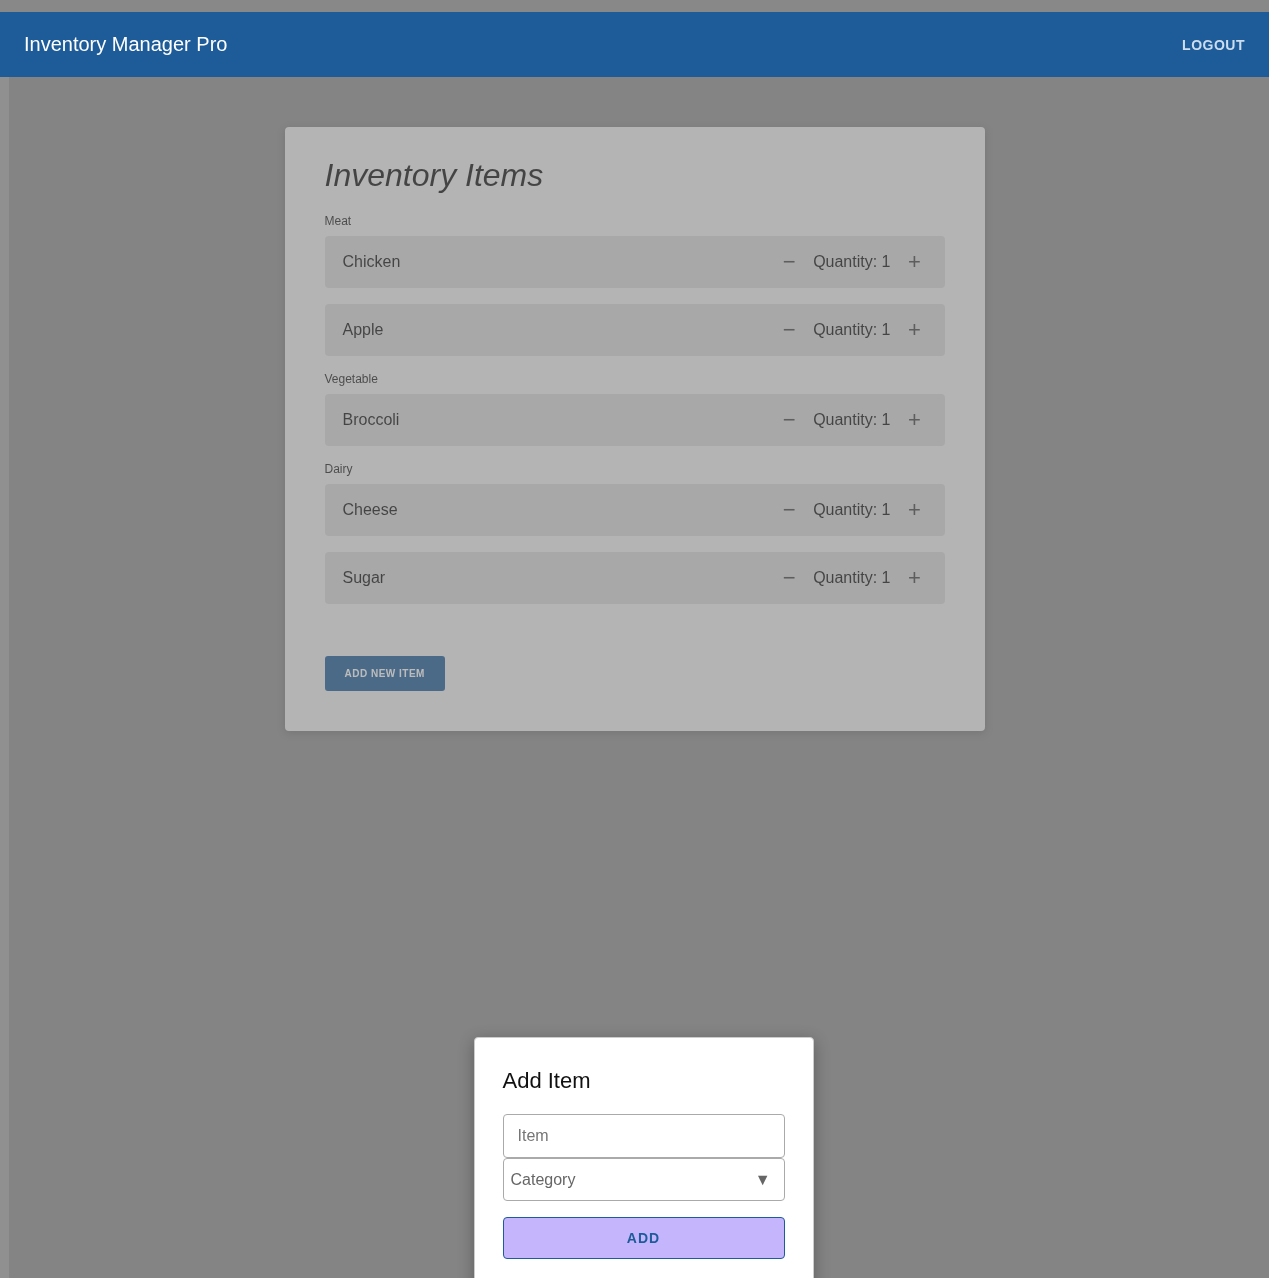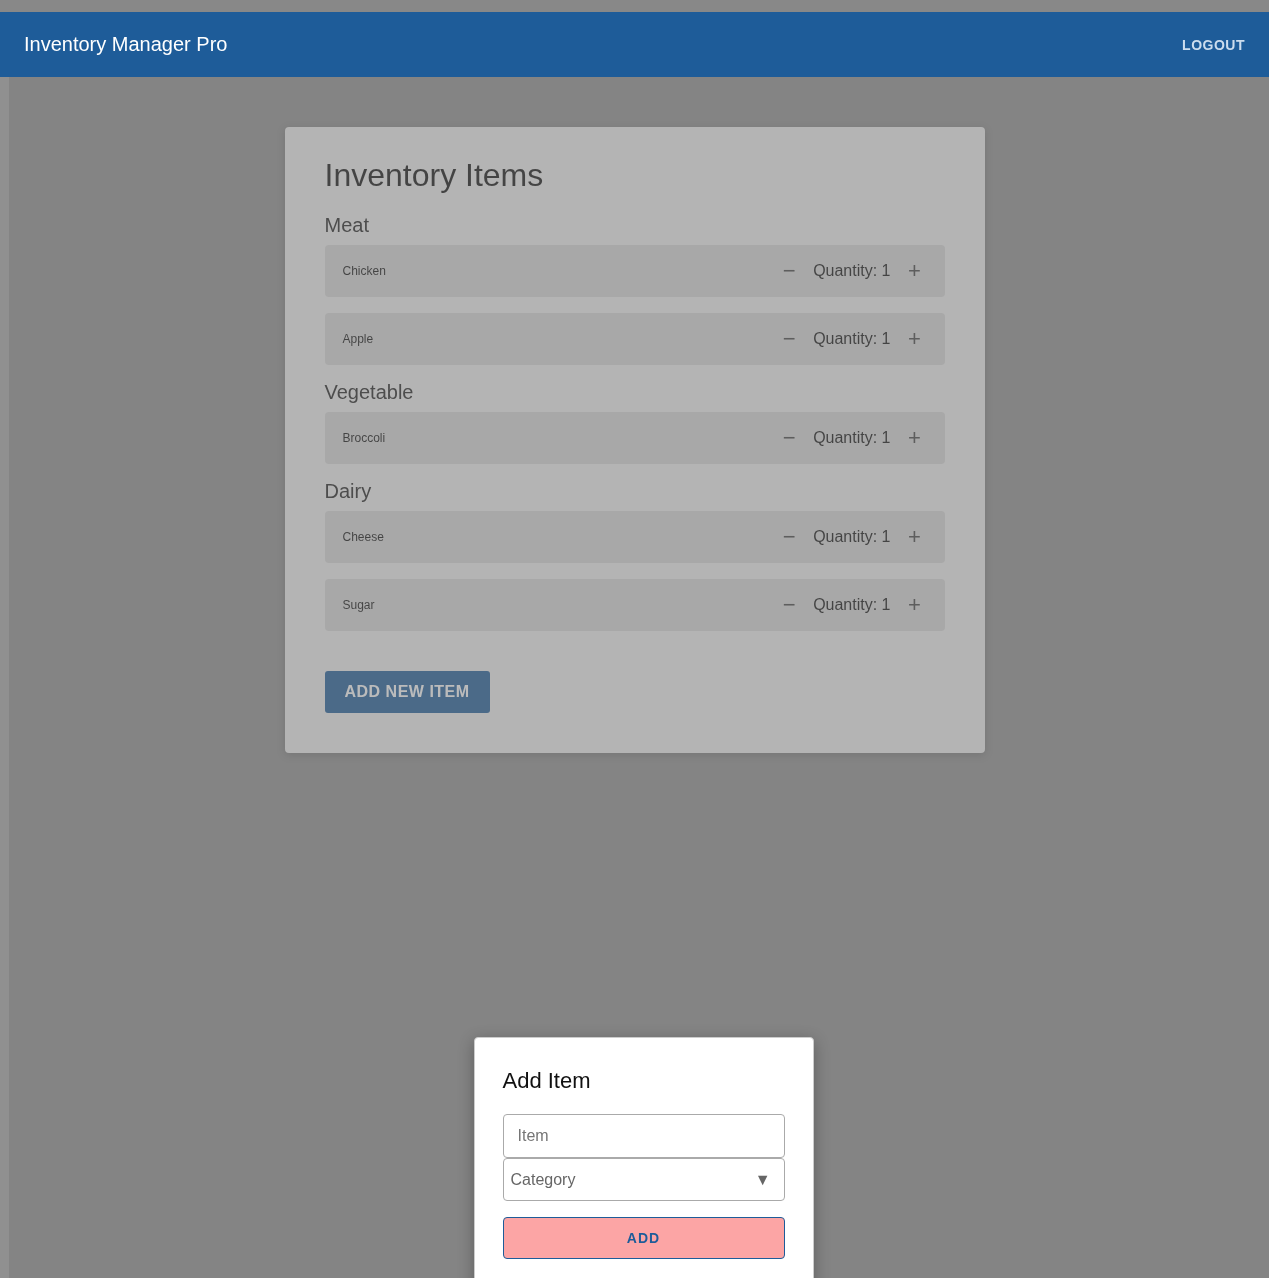--- a/index.html
+++ b/index.html
@@ -63,45 +63,46 @@
       width: 700px;
       padding: 30px 40px 40px 40px;
       box-shadow: 0 2px 8px rgba(0,0,0,0.2);
     }
 
     .inventory-title {
       font-size: 32px;
       font-weight: 400;
       color: #111111;
       margin-bottom: 20px;
+      font-style: italic;
     }
 
     
     .category-section {
       margin-bottom: 16px;
     }
 
     .category-label {
-      font-size: 20px;
+      font-size: 12px;
       font-weight: 400;
       color: #222222;
       margin-bottom: 8px;
     }
 
     .item-row {
       background-color: #d8d8d8;
       border-radius: 4px;
       display: flex;
       align-items: center;
       justify-content: space-between;
       padding: 14px 18px;
     }
 
     .item-name {
-      font-size: 12px;
+      font-size: 16px;
       color: #111111;
     }
 
     .item-controls {
       display: flex;
       align-items: center;
       gap: 12px;
     }
 
     .qty-btn {
@@ -118,26 +119,26 @@
       justify-content: center;
     }
 
     .qty-text {
       font-size: 16px;
       color: #111111;
     }
 
     
     .add-new-btn {
-      margin-top: 24px;
+      margin-top: 36px;
       background-color: #1e5c99;
       color: #ffffff;
       border: none;
       padding: 12px 20px;
-      font-size: 16px;
+      font-size: 10px;
       font-weight: 700;
       letter-spacing: 0.5px;
       cursor: pointer;
       border-radius: 3px;
     }
 
     
     .overlay {
       position: absolute;
       top: 0;
@@ -203,21 +204,21 @@
       top: 50%;
       transform: translateY(-50%);
       pointer-events: none;
       color: #666666;
       font-size: 16px;
     }
 
     .modal-add-btn {
       width: 100%;
       padding: 12px;
-      background-color: #fca5a5;
+      background-color: #c4b5fd;
       border: 1px solid #1e5c99;
       border-radius: 4px;
       color: #1e5c99;
       font-size: 14px;
       font-weight: 700;
       letter-spacing: 1px;
       cursor: pointer;
     }
   </style>
 </head>

